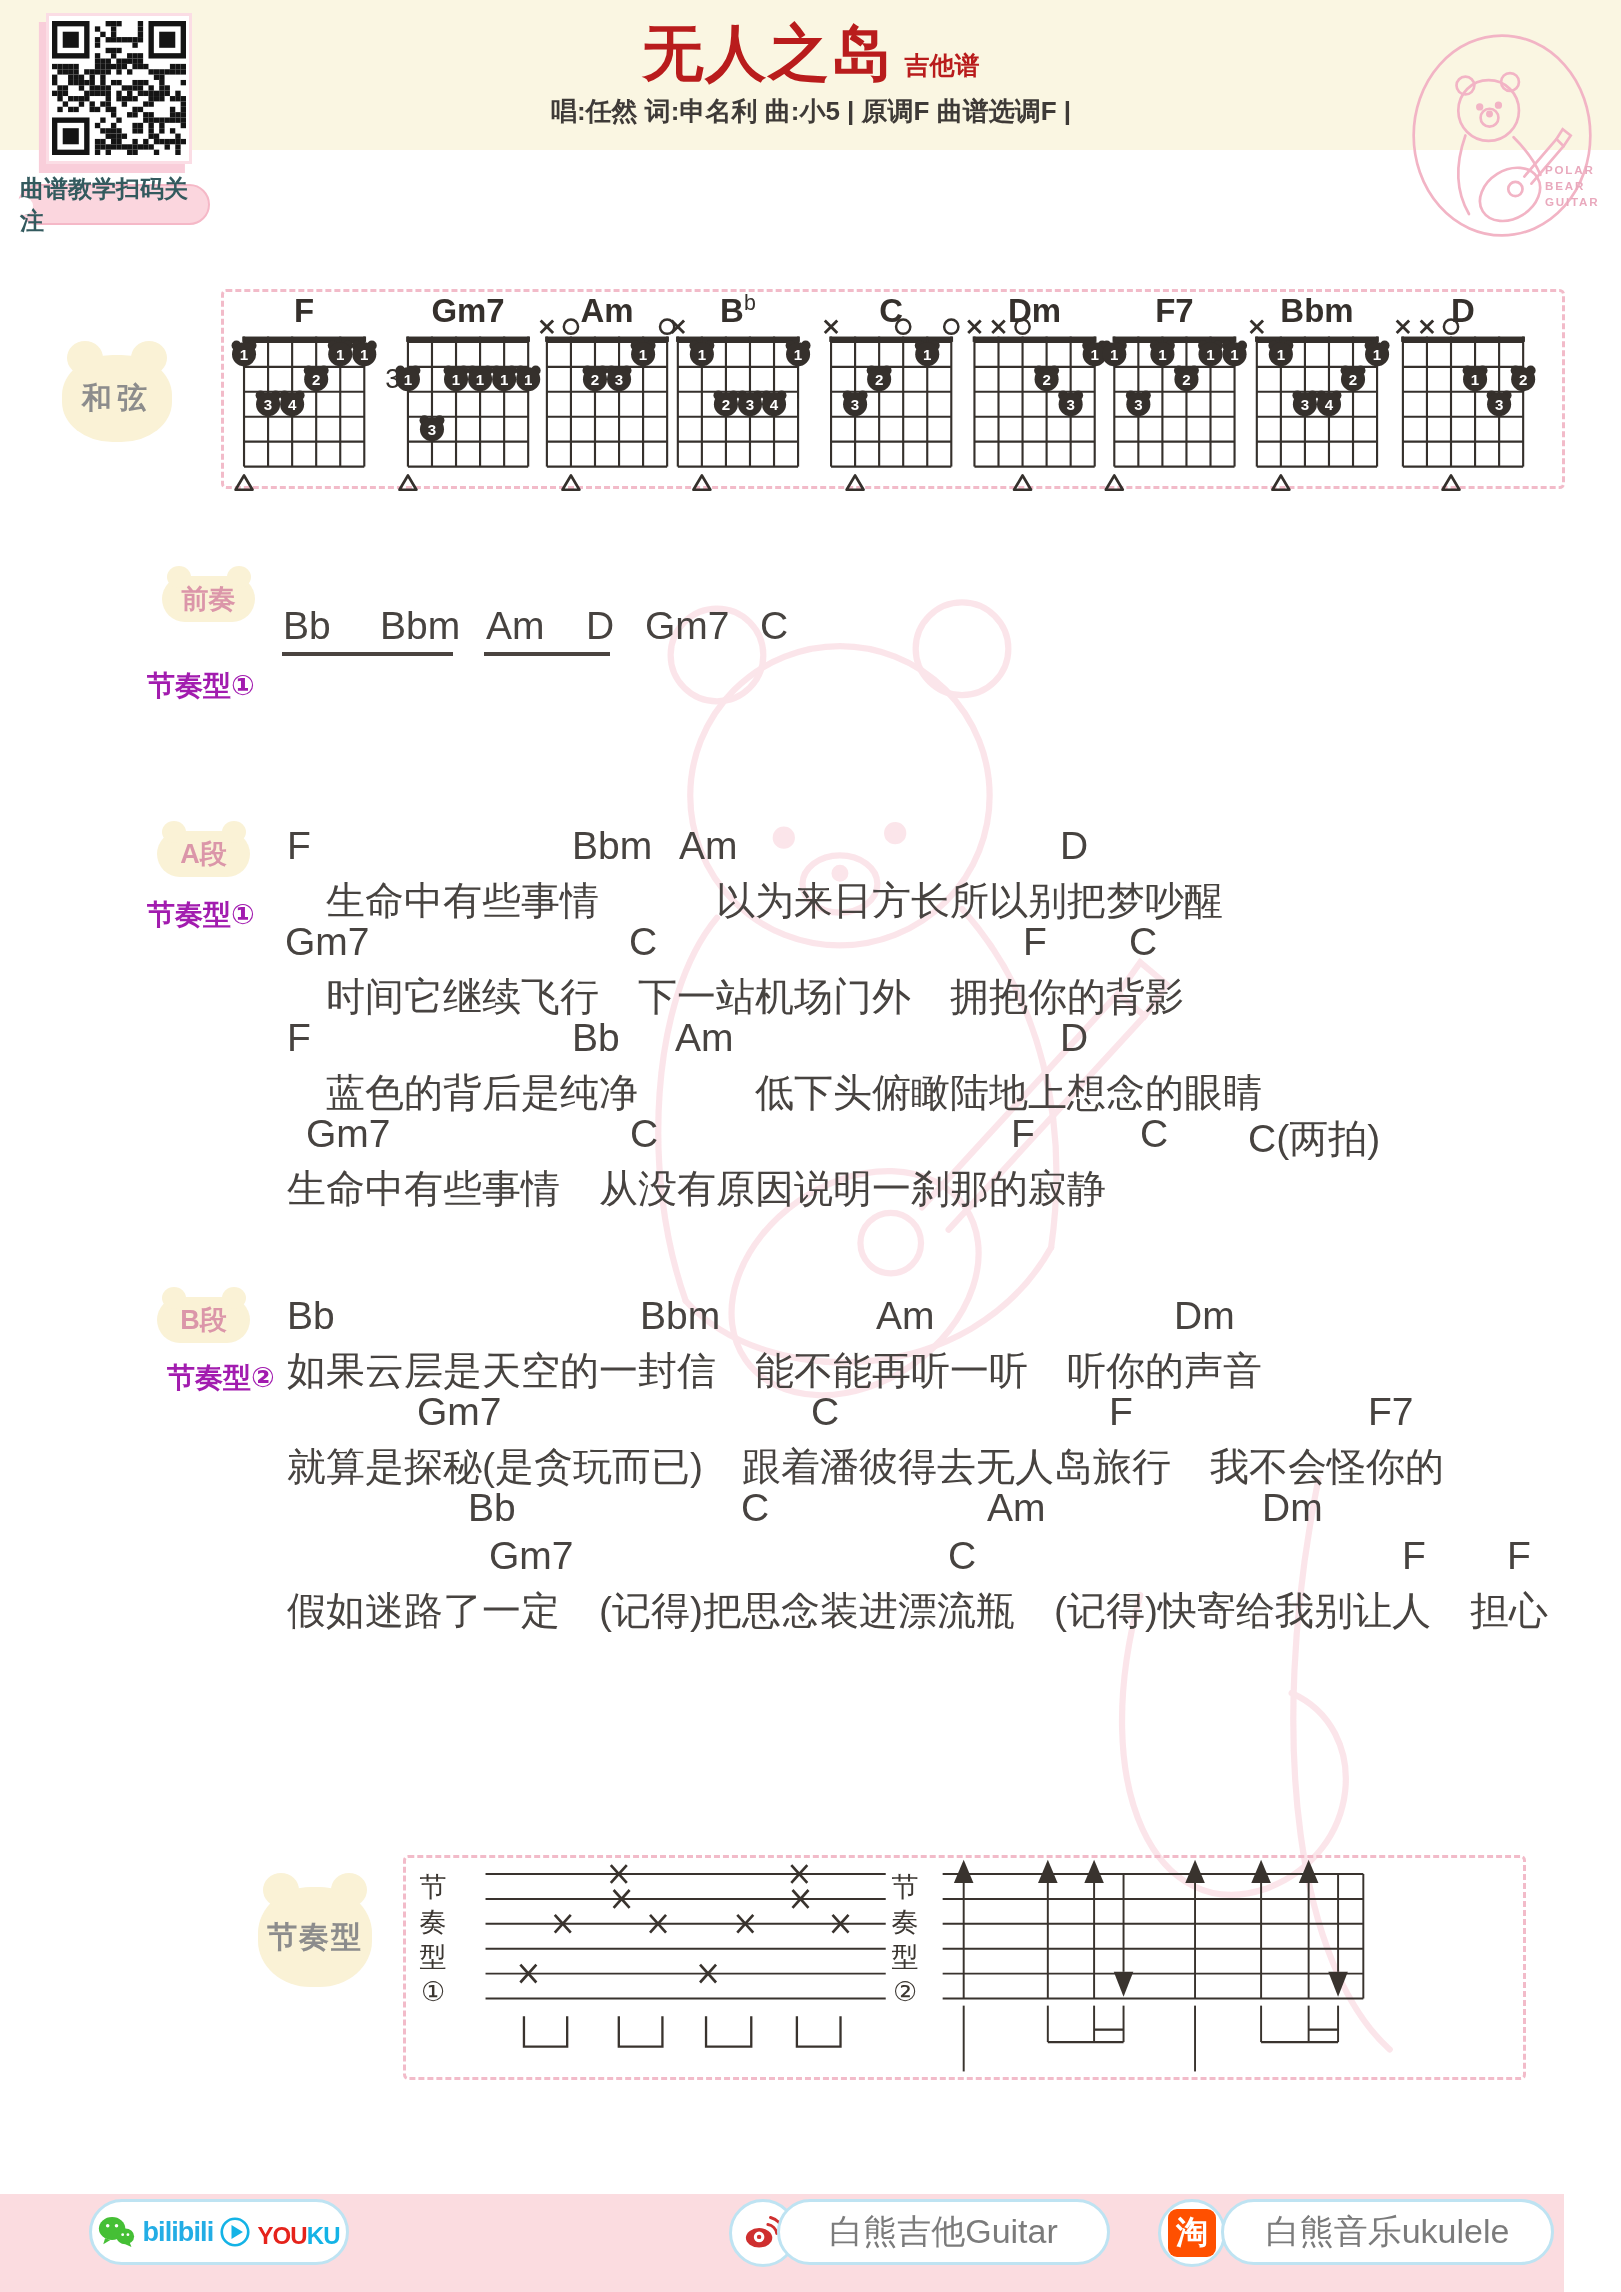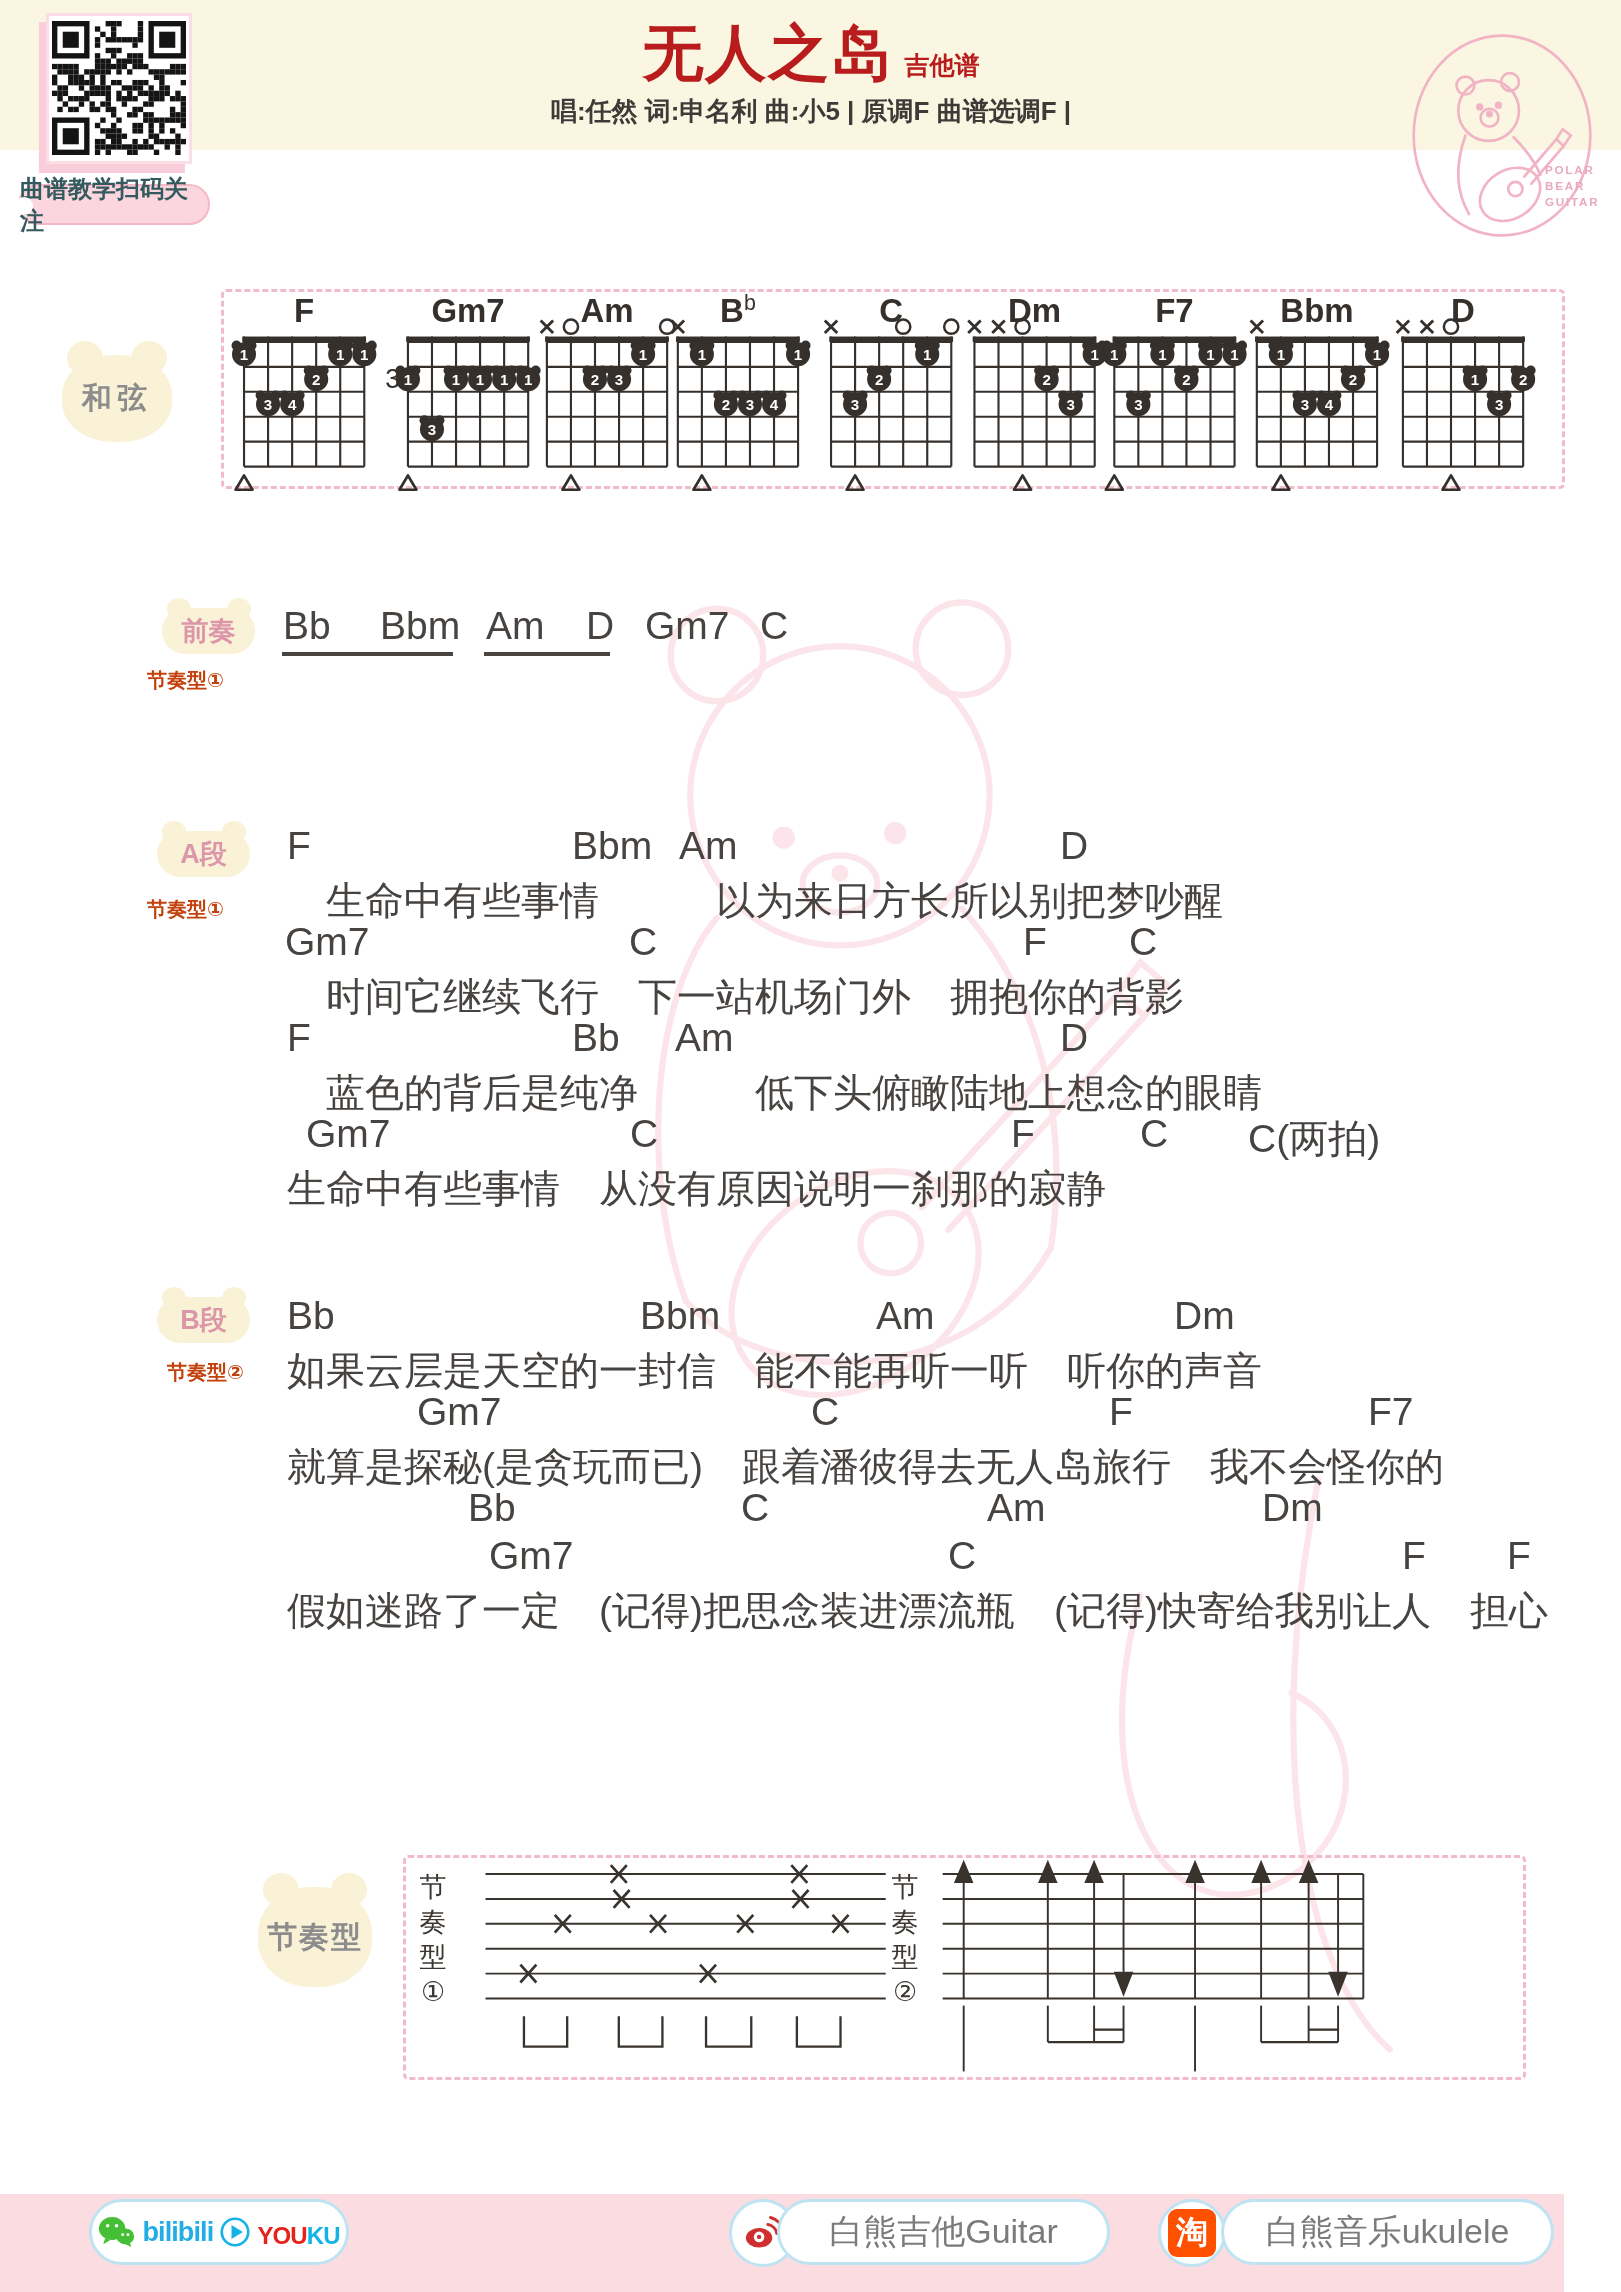--- a/index.html
+++ b/index.html
@@ -23,21 +23,21 @@
   .bearbig{position:absolute;background:#FAF2D6;border-radius:46%;display:flex;align-items:center;justify-content:center;color:#8C8C8C;font-weight:bold;}
   .bearbig::before,.bearbig::after{content:'';position:absolute;top:-14.3px;width:36px;height:34px;border-radius:50%;background:#FAF2D6;}
   .bearbig::before{left:5.3px;} .bearbig::after{right:5.3px;}
   .bearpill{position:absolute;width:93px;height:46px;background:#FAF2D6;border-radius:23px;display:flex;align-items:center;justify-content:center;font-size:27px;font-weight:bold;color:#DB96A9;}
   .bearpill::before,.bearpill::after{content:'';position:absolute;top:-9.8px;width:24px;height:22px;border-radius:50%;background:#FAF2D6;}
   .bearpill::before{left:4.5px;} .bearpill::after{right:4.5px;}
   
   .chord-box{position:absolute;left:221px;top:289px;width:1344px;height:200px;border:3.6px dashed #F2BBC9;border-radius:5.3px;box-sizing:border-box;}
   .rhythm-box{position:absolute;left:403px;top:1855px;width:1123px;height:225px;border:3.6px dashed #F2BBC9;border-radius:5.3px;box-sizing:border-box;}
   
-  .note-label{position:absolute;font-size:20px;font-weight:bold;color:#c2410c;}
+  .note-label{position:absolute;font-size:28px;font-weight:bold;color:#a21caf;}
   .song-lines{position:absolute;left:0;width:1622px;color:#474340;}
   .line{position:relative;height:48px;font-size:39px;}
   .line .chord{position:absolute;top:0;white-space:pre;}
   .line .lyr{position:absolute;left:287px;top:1.8px;white-space:pre;}
   .uline{position:absolute;height:3.6px;background:#4A4440;}
   .vlabel{position:absolute;display:flex;flex-direction:column;width:32px;font-size:27px;line-height:35px;color:#3B3631;text-align:center;font-weight:500;}
   
   .watermark{position:absolute;left:267px;top:499px;opacity:0.45;pointer-events:none;}
   
   .footer{position:absolute;left:0;top:2194px;width:1564px;height:99px;background:#FBDCE0;}
@@ -681,21 +681,21 @@
           <text x="1458" y="104" text-anchor="middle" font-size="17" font-weight="bold" fill="#fff">2</text>
           <circle cx="1422.5" cy="116" r="5.5" fill="#35302C"></circle>
           <circle cx="1439.5" cy="116" r="5.5" fill="#35302C"></circle>
           <circle cx="1431" cy="126" r="13.5" fill="#35302C"></circle>
           <text x="1431" y="132" text-anchor="middle" font-size="17" font-weight="bold" fill="#fff">3</text>
           <path d="M 1377 206 L 1367.5 222 L 1386.5 222 Z" stroke="#35302C" stroke-width="3" fill="none" stroke-linejoin="round"></path>
         </g>
       </svg>
   </div>
 
-  <div class="bearpill" style="left:162px;top:608px;">前奏</div>
+  <div class="bearpill" style="left:162px;top:576px;">前奏</div>
   <div class="song-lines" id="intro-line" style="top:604px;">
       <div class="line">
         <span class="chord" style="left: 283px;">Bb</span>
         <span class="chord" style="left: 380px;">Bbm</span>
         <span class="chord" style="left: 486px;">Am</span>
         <span class="chord" style="left: 586px;">D</span>
         <span class="chord" style="left: 645px;">Gm7</span>
         <span class="chord" style="left: 760px;">C</span>
       </div>
     </div>

